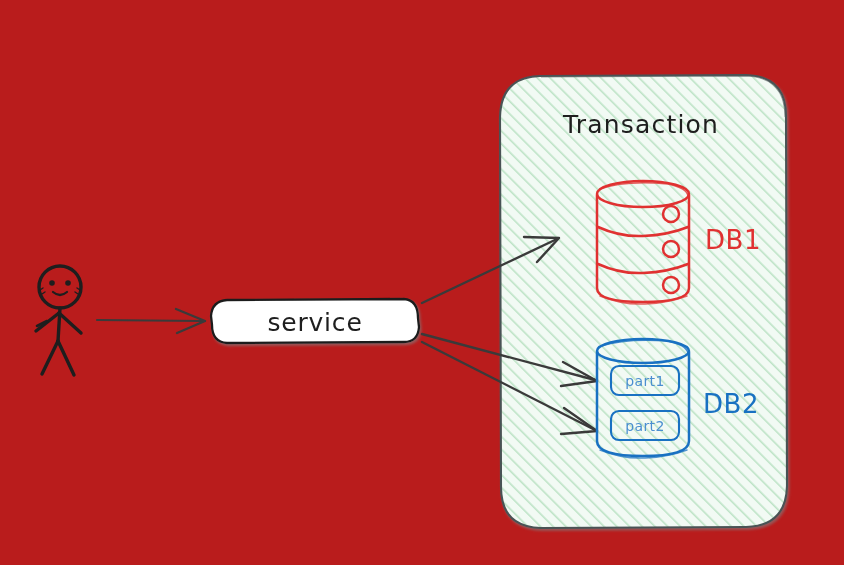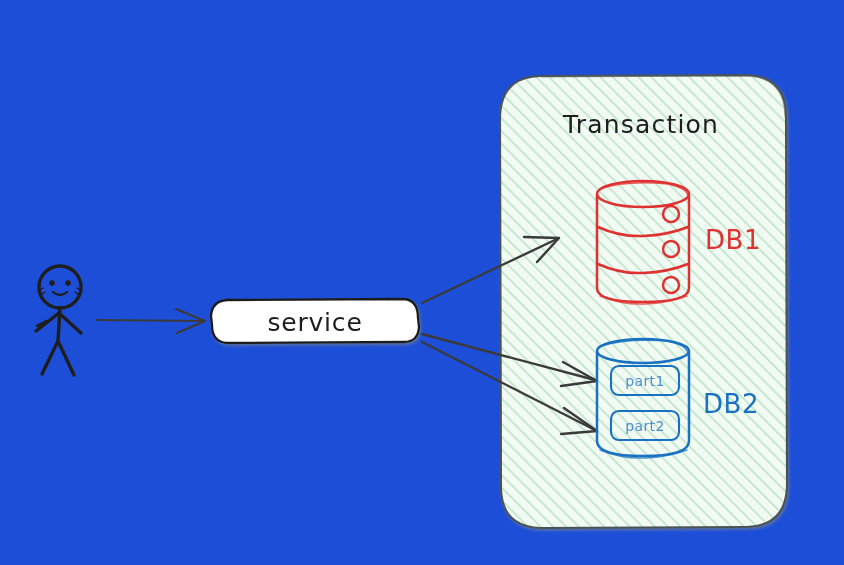--- a/index.html
+++ b/index.html
@@ -7,21 +7,21 @@
     padding: 0;
     background: #ffffff;
   }
   body {
     font-family: "DejaVu Sans", sans-serif;
   }
   #canvas {
     position: relative;
     width: 844px;
     height: 565px;
-    background: #1d4ed8;
+    background: #b91c1c;
     overflow: hidden;
   }
   #diagram-svg {
     position: absolute;
     top: 0;
     left: 0;
   }
   .sketch-text {
     font-family: "DejaVu Sans", sans-serif;
     font-weight: 400;

